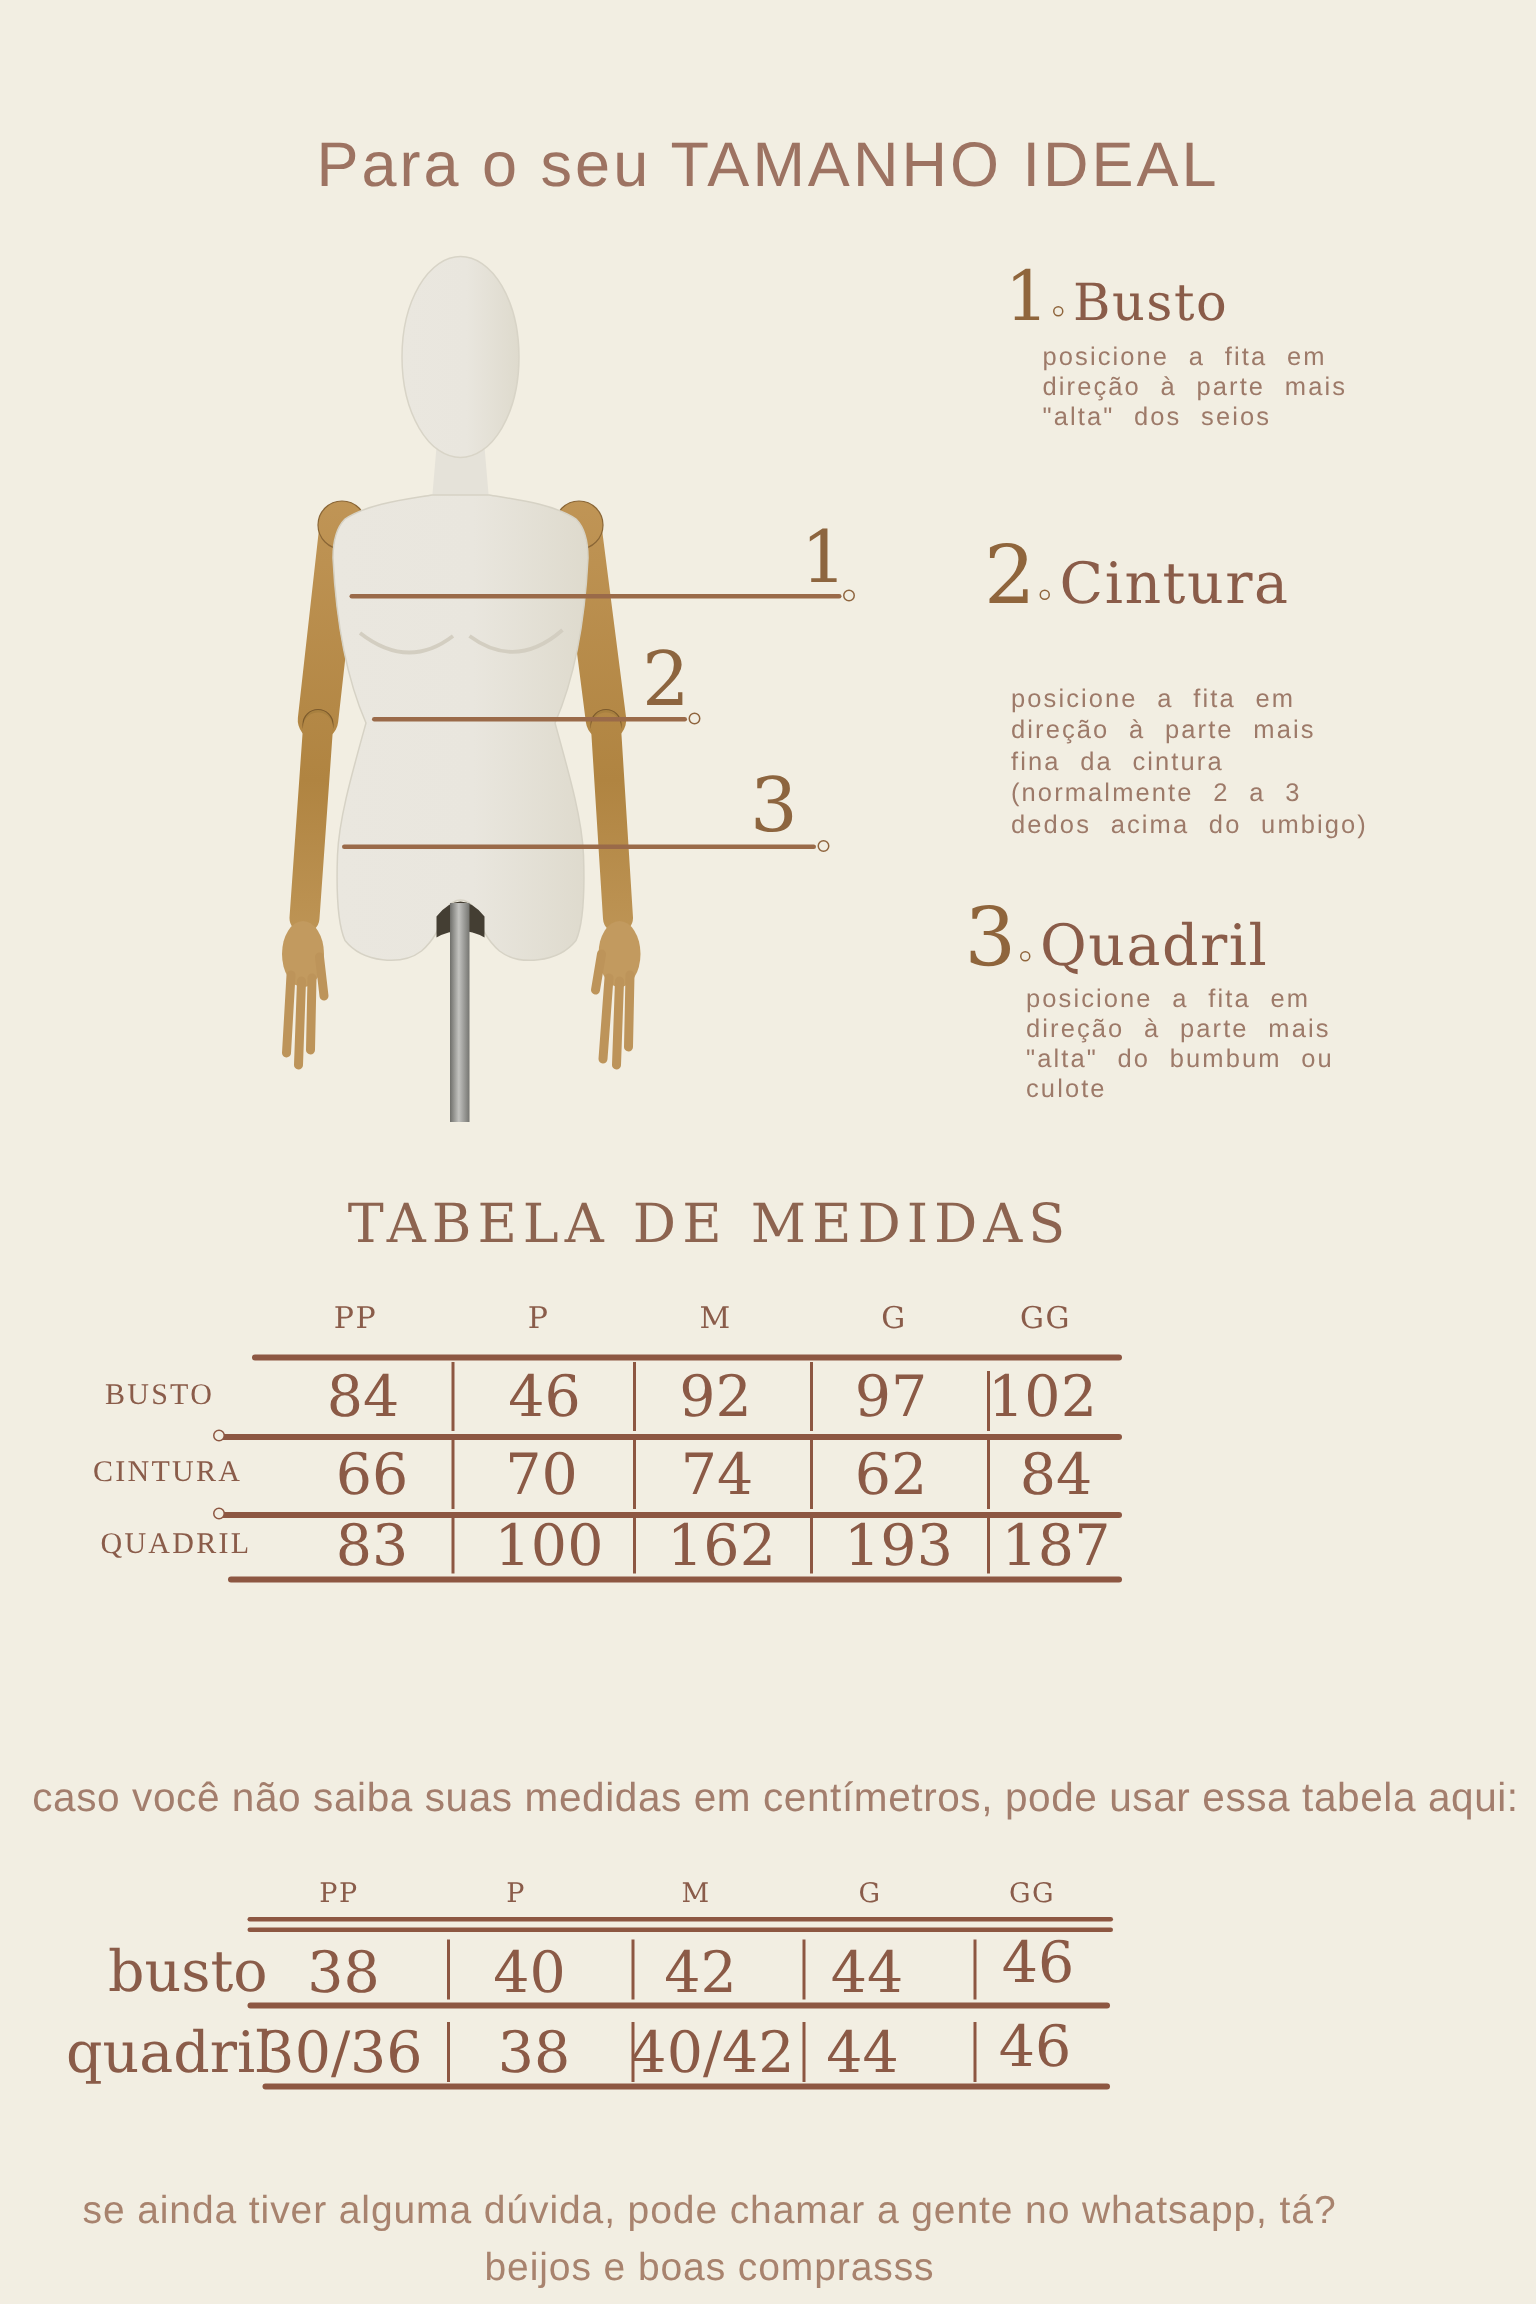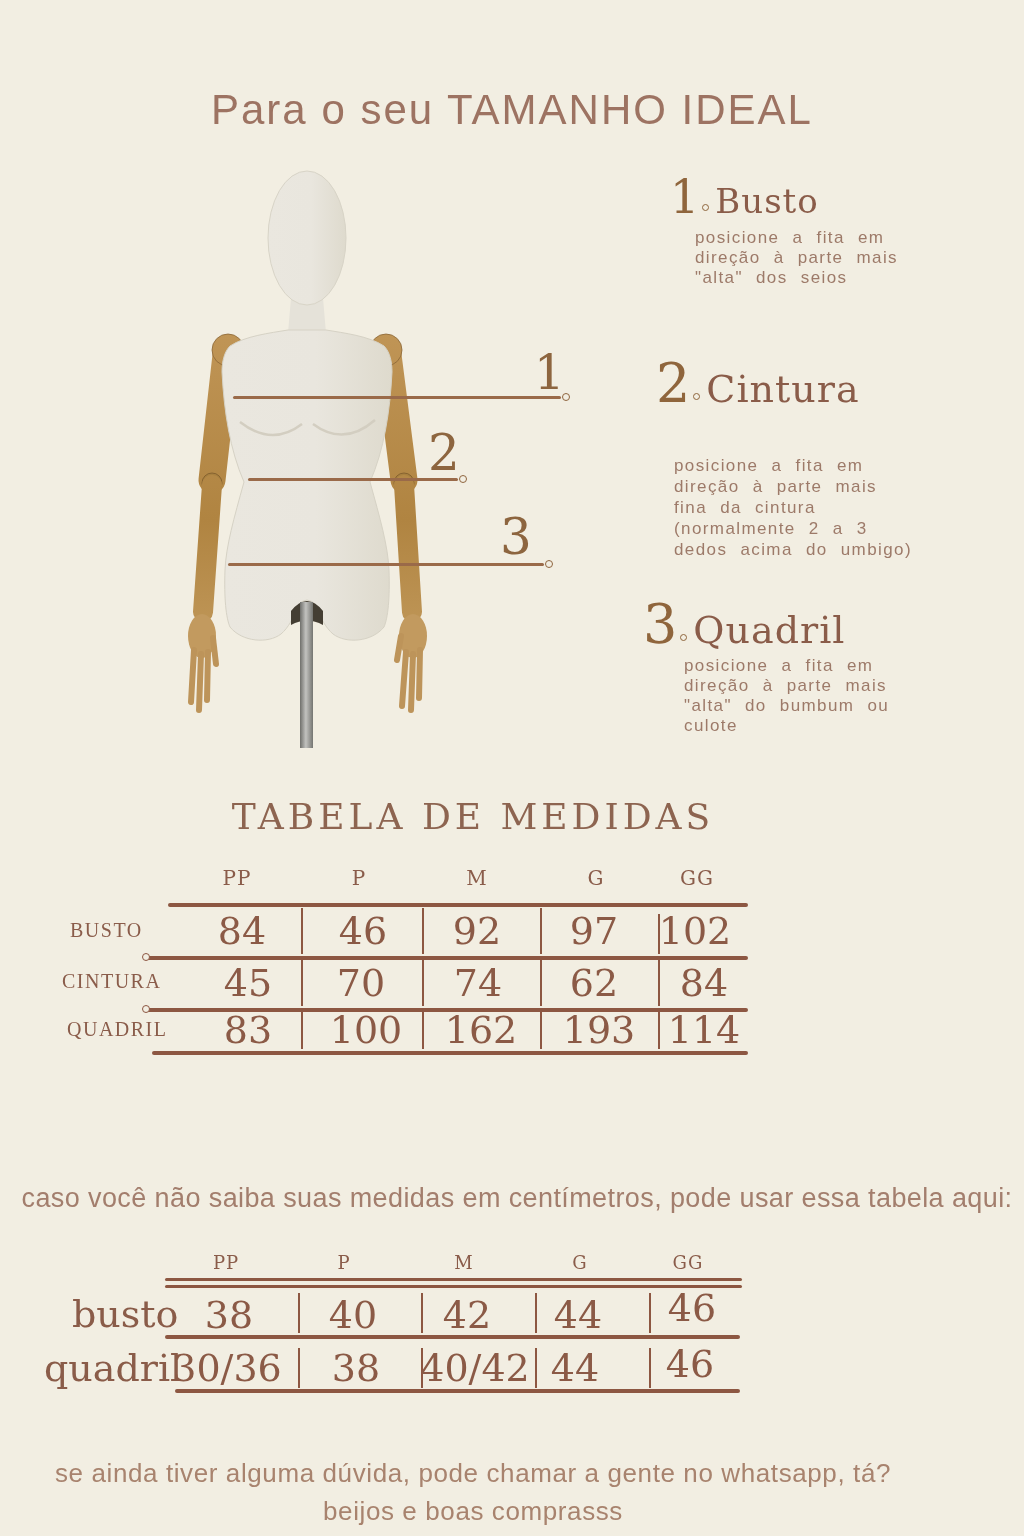--- a/index.html
+++ b/index.html
@@ -189,30 +189,30 @@
 
 <span class="abs rlabel" style="left:70px;top:919px">BUSTO</span>
 <span class="abs rlabel" style="left:62px;top:970px">CINTURA</span>
 <span class="abs rlabel" style="left:67px;top:1018px">QUADRIL</span>
 
 <span class="abs ctr cellv" style="left:242px;top:909px">84</span>
 <span class="abs ctr cellv" style="left:363px;top:909px">46</span>
 <span class="abs ctr cellv" style="left:477px;top:909px">92</span>
 <span class="abs ctr cellv" style="left:594px;top:909px">97</span>
 <span class="abs ctr cellv" style="left:695px;top:909px">102</span>
-<span class="abs ctr cellv" style="left:248px;top:961px">45</span>
+<span class="abs ctr cellv" style="left:248px;top:961px">66</span>
 <span class="abs ctr cellv" style="left:361px;top:961px">70</span>
 <span class="abs ctr cellv" style="left:478px;top:961px">74</span>
 <span class="abs ctr cellv" style="left:594px;top:961px">62</span>
 <span class="abs ctr cellv" style="left:704px;top:961px">84</span>
 <span class="abs ctr cellv" style="left:248px;top:1008px">83</span>
 <span class="abs ctr cellv" style="left:366px;top:1008px">100</span>
 <span class="abs ctr cellv" style="left:481px;top:1008px">162</span>
 <span class="abs ctr cellv" style="left:599px;top:1008px">193</span>
-<span class="abs ctr cellv" style="left:704px;top:1008px">114</span>
+<span class="abs ctr cellv" style="left:704px;top:1008px">187</span>
 
 <div class="abs note">caso você não saiba suas medidas em centímetros, pode usar essa tabela aqui:</div>
 
 <span class="abs ctr szhead2" style="left:226px;top:1252px">PP</span>
 <span class="abs ctr szhead2" style="left:344px;top:1252px">P</span>
 <span class="abs ctr szhead2" style="left:464px;top:1252px">M</span>
 <span class="abs ctr szhead2" style="left:580px;top:1252px">G</span>
 <span class="abs ctr szhead2" style="left:688px;top:1252px">GG</span>
 
 <div class="abs rule" style="left:165px;top:1278px;width:577px;height:3px"></div>

